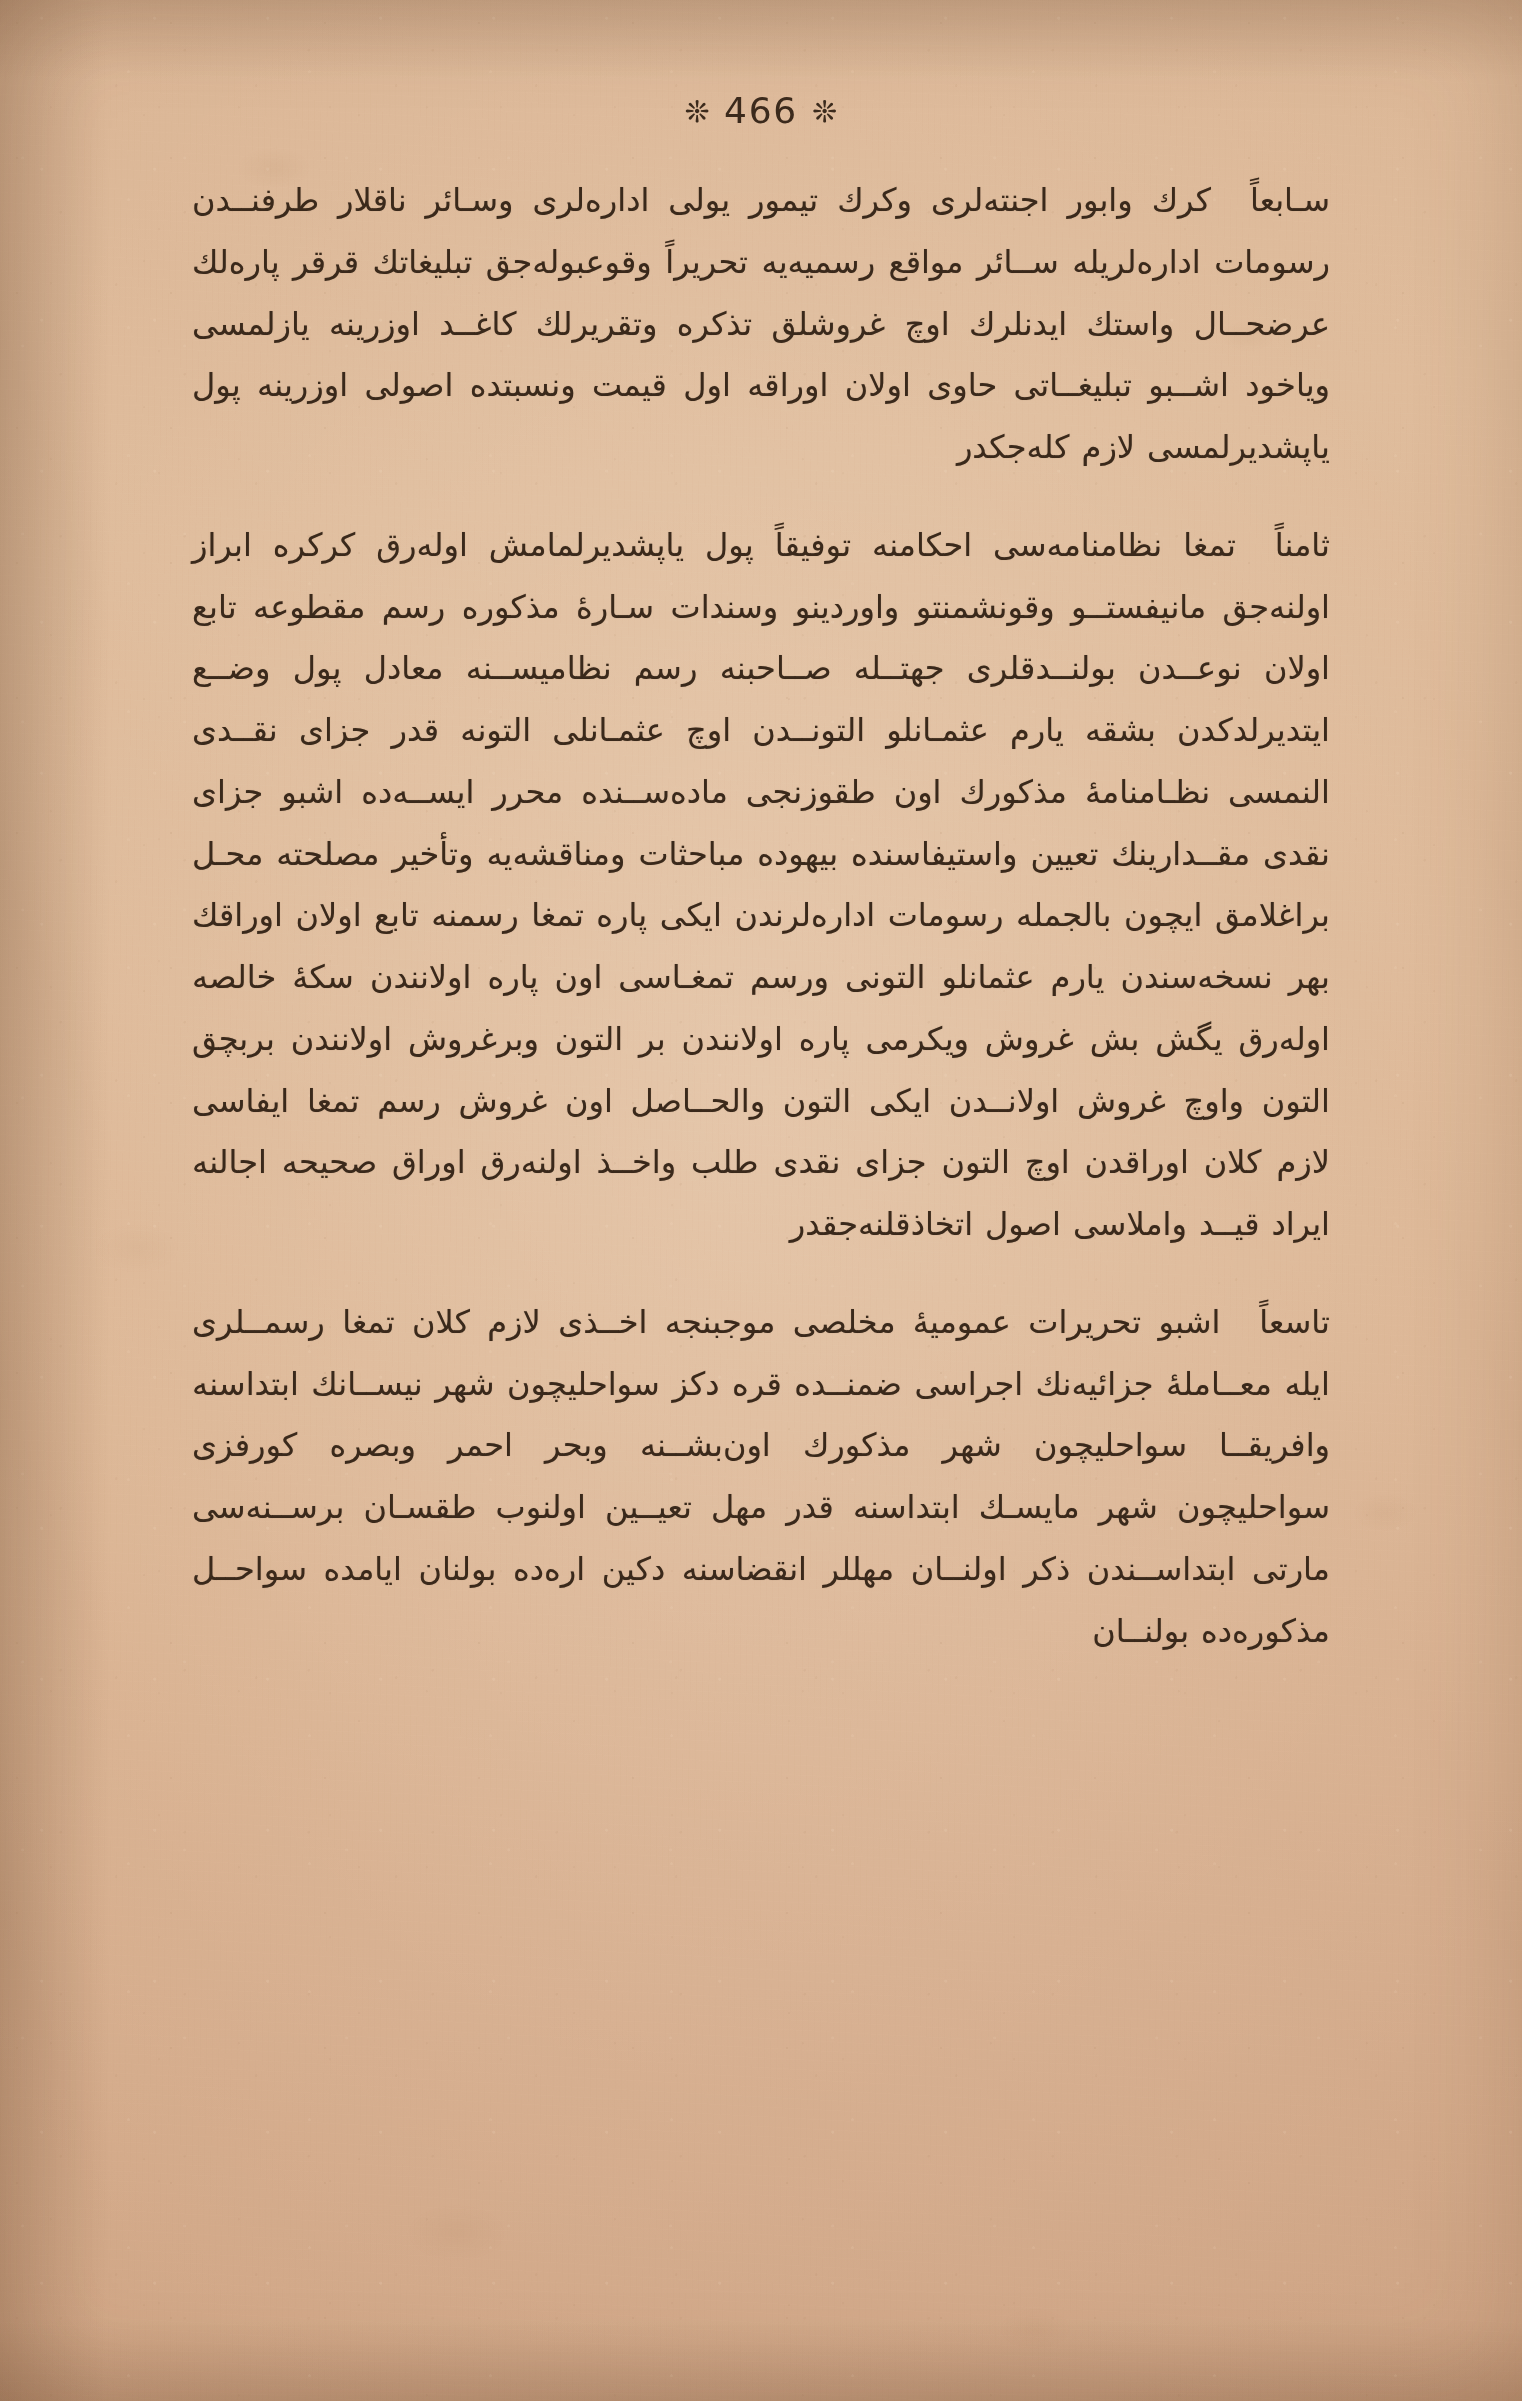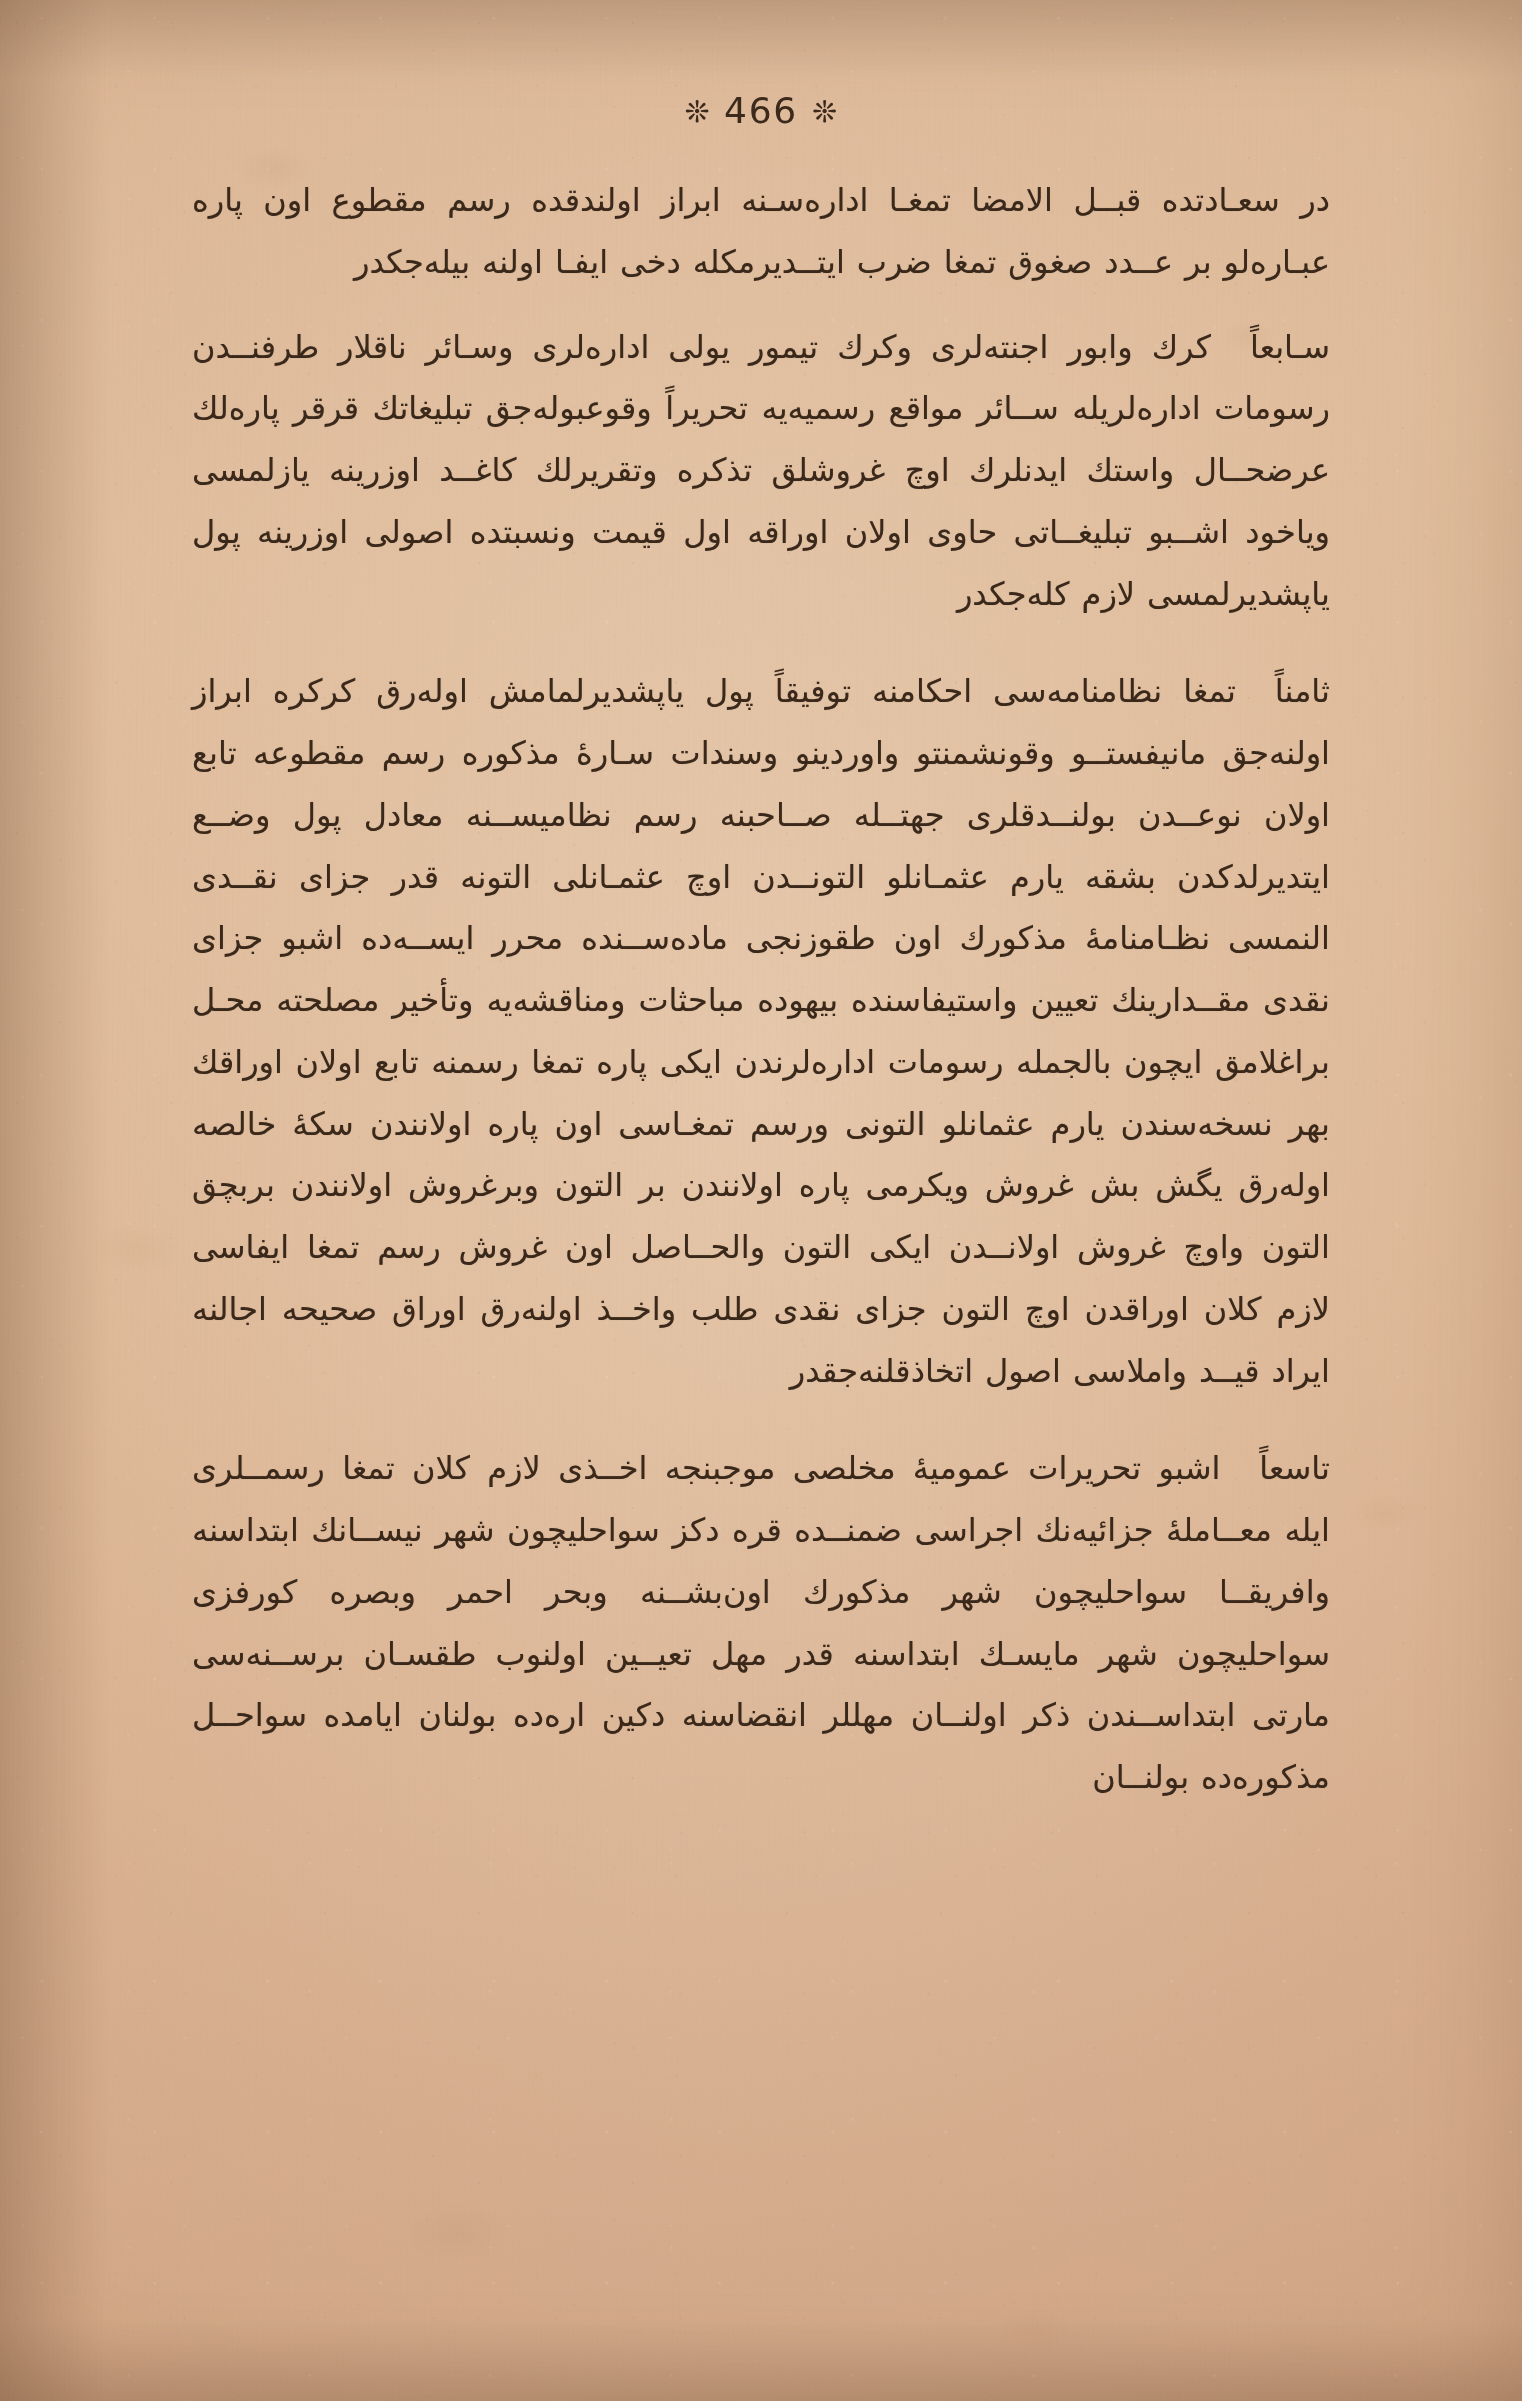--- a/index.html
+++ b/index.html
@@ -170,21 +170,20 @@
   <div class="content">
 
     <div class="folio">
       <span class="floret left">❊</span>
       <span class="folio-num">466</span>
       <span class="floret right">❊</span>
     </div>
 
     <div class="body">
 
-      <p class="para tight">در سعـادتده قبــل الامضا تمغـا اداره‌سـنه ابراز اولندقده رسم مقطوع اون پاره عبـاره‌لو بر عــدد صغوق تمغا ضرب ایتــدیرمكله دخی ایفـا اولنه بیله‌جكدر</p>
 
       <p class="para gap"><span class="marker">سـابعاً</span><span>كرك وابور اجنته‌لری وكرك تیمور یولی اداره‌لری وسـائر ناقلار طرفنــدن رسومات اداره‌لریله ســائر مواقع رسمیه‌یه تحریراً وقوعبوله‌جق تبلیغاتك قرقر پاره‌لك عرضحــال واستك ایدنلرك اوچ غروشلق تذكره وتقریرلك كاغــد اوزرینه یازلمسی ویاخود اشــبو تبلیغــاتی حاوی اولان اوراقه اول قیمت ونسبتده اصولی اوزرینه پول یاپشدیرلمسی لازم كله‌جكدر</span></p>
 
       <p class="para gap"><span class="marker">ثامناً</span><span>تمغا نظامنامه‌سی احكامنه توفیقاً پول یاپشدیرلمامش اوله‌رق كركره ابراز اولنه‌جق مانیفستــو وقونشمنتو واوردینو وسندات سـارهٔ مذكوره رسم مقطوعه تابع اولان نوعــدن بولنــدقلری جهتــله صــاحبنه رسم نظامیســنه معادل پول وضــع ایتدیرلدكدن بشقه یارم عثمـانلو التونــدن اوچ عثمـانلی التونه قدر جزای نقــدی النمسی نظـامنامهٔ مذكورك اون طقوزنجی ماده‌ســنده محرر ایســه‌ده اشبو جزای نقدی مقــدارینك تعیین واستیفاسنده بیهوده مباحثات ومناقشه‌یه وتأخیر مصلحته محـل براغلامق ایچون بالجمله رسومات اداره‌لرندن ایكی پاره تمغا رسمنه تابع اولان اوراقك بهر نسخه‌سندن یارم عثمانلو التونی ورسم تمغـاسی اون پاره اولانندن سكهٔ خالصه اوله‌رق یگش بش غروش ویكرمی پاره اولانندن بر التون وبرغروش اولانندن بربچق التون واوچ غروش اولانــدن ایكی التون والحــاصل اون غروش رسم تمغا ایفاسی لازم كلان اوراقدن اوچ التون جزای نقدی طلب واخــذ اولنه‌رق اوراق صحیحه اجالنه ایراد قیــد واملاسی اصول اتخاذقلنه‌جقدر</span></p>
 
       <p class="para last"><span class="marker">تاسعاً</span><span>اشبو تحریرات عمومیهٔ مخلصی موجبنجه اخــذی لازم كلان تمغا رسمــلری ایله معــاملهٔ جزائیه‌نك اجراسی ضمنــده قره دكز سواحلیچون شهر نیســانك ابتداسنه وافریقــا سواحلیچون شهر مذكورك اون‌بشــنه وبحر احمر وبصره كورفزی سواحلیچون شهر مایسـك ابتداسنه قدر مهل تعیــین اولنوب طقسـان برســنه‌سی مارتی ابتداســندن ذكر اولنــان مهللر انقضاسنه دكین اره‌ده بولنان ایامده سواحــل مذكوره‌ده بولنــان</span></p>
 
     </div>
   </div>
 </div>

